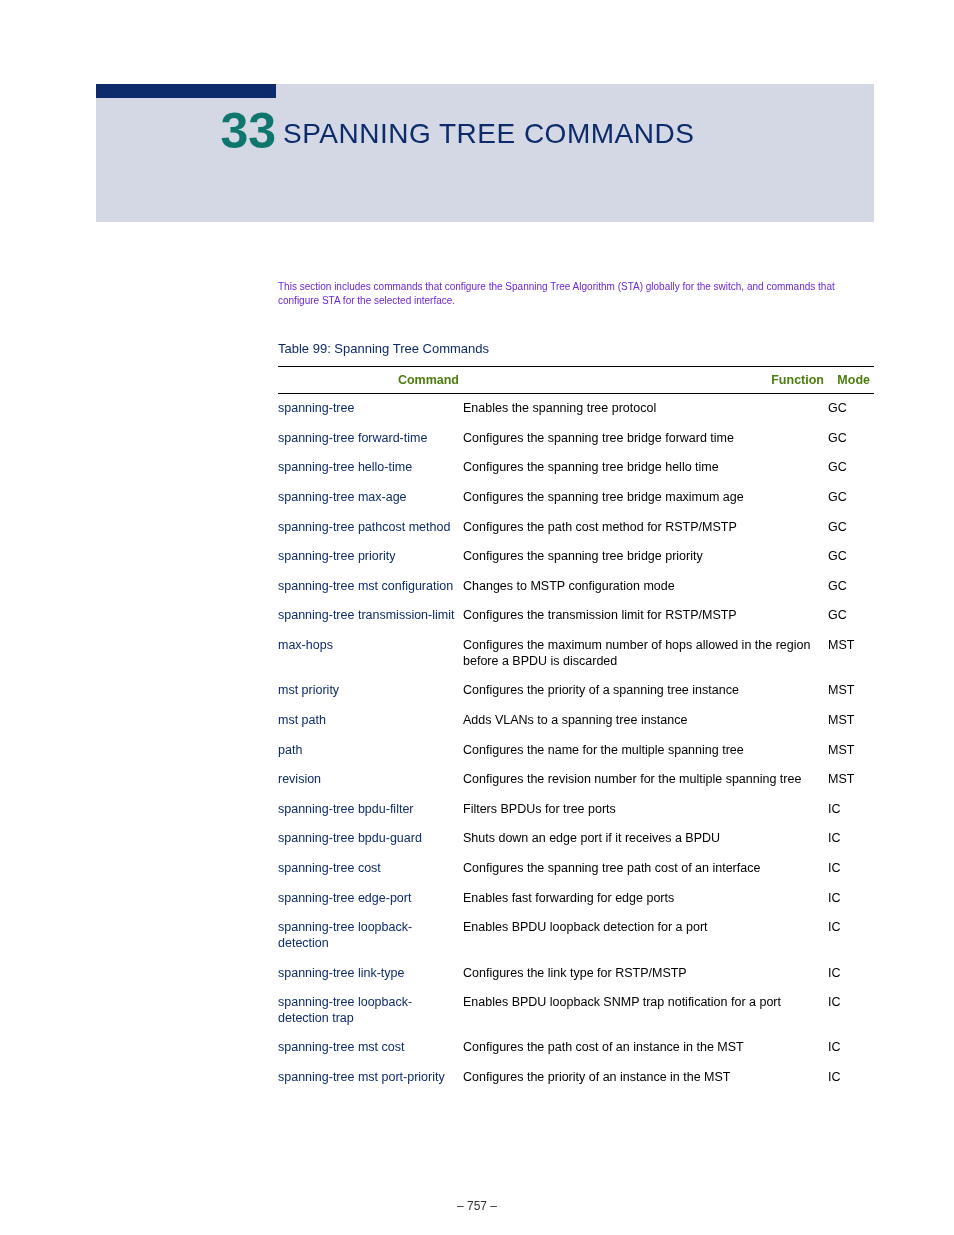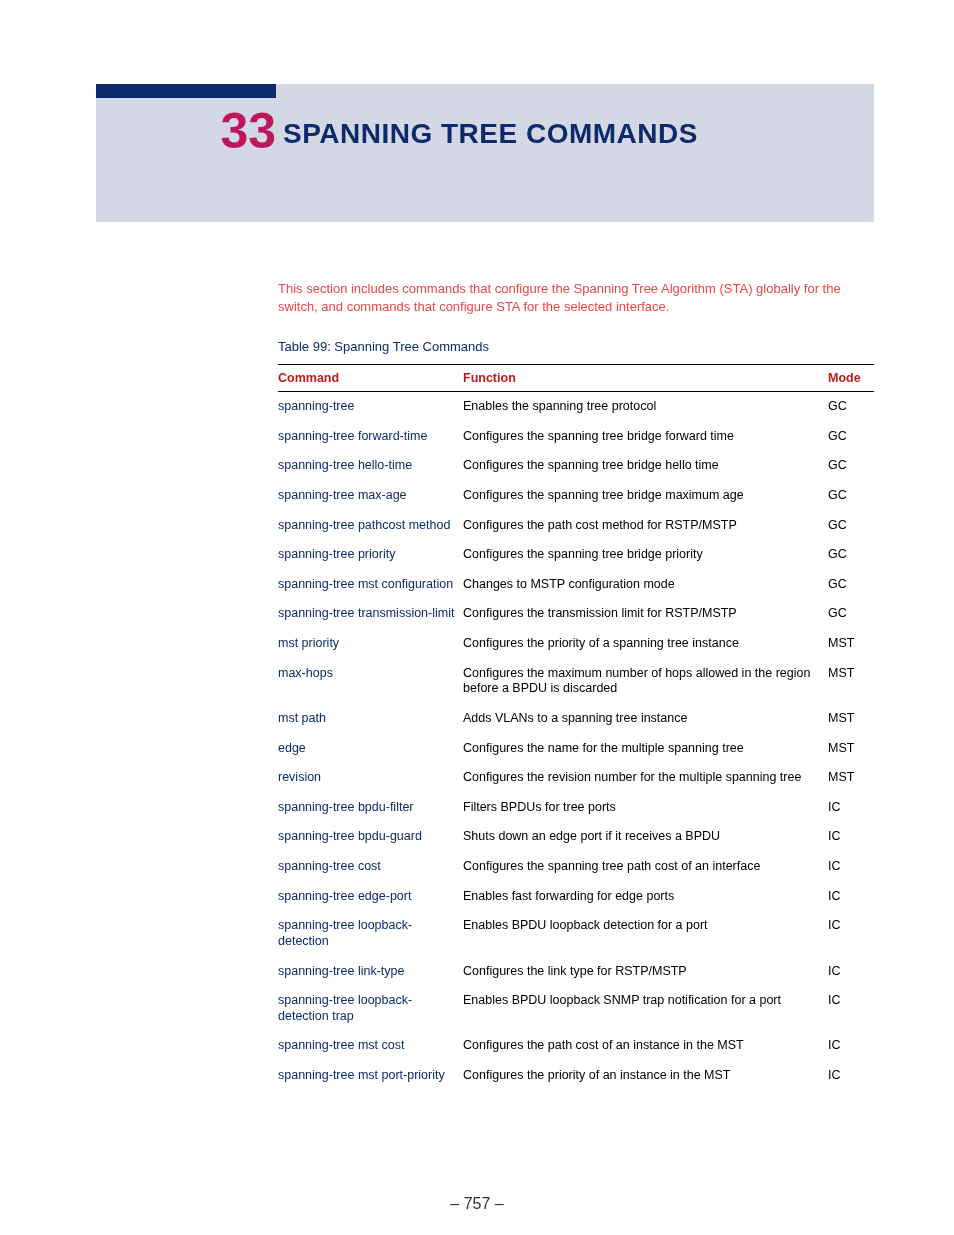--- a/index.html
+++ b/index.html
@@ -33,65 +33,65 @@
     background: #0d2b6b;
   }
   .chapter-number {
     position: absolute;
     top: 100px;
     left: 96px;
     width: 180px;
     text-align: right;
     font-size: 50px;
     font-weight: bold;
-    color: #be185d;
+    color: #0f766e;
     font-family: Verdana, Arial, sans-serif;
     line-height: 1;
     padding-top: 6px;
     padding-right: 0;
     box-sizing: border-box;
   }
   .chapter-title {
     position: absolute;
     top: 118px;
     left: 283px;
     font-size: 28px;
-    font-weight: bold;
+    font-weight: normal;
     color: #0d2b6b;
     font-family: Verdana, Arial, sans-serif;
     letter-spacing: 0.5px;
     font-variant: small-caps;
   }
   .body-area {
     position: absolute;
     top: 280px;
     left: 278px;
     width: 596px;
   }
   .intro {
-    font-size: 13px;
+    font-size: 10px;
     line-height: 1.35;
-    color: #ef4444;
-    margin-bottom: 24px;
+    color: #6d28d9;
+    margin-bottom: 34px;
   }
   .table-caption {
     font-size: 13px;
     font-weight: normal;
     color: #0d2b6b;
     margin-bottom: 10px;
   }
   table.cmd-table {
     width: 100%;
     border-collapse: collapse;
     font-size: 12.5px;
   }
   table.cmd-table thead th {
-    text-align: left;
+    text-align: right;
     font-weight: bold;
-    color: #b91c1c;
+    color: #4d7c0f;
     padding: 6px 4px 6px 0;
     border-top: 1px solid #000;
     border-bottom: 1px solid #000;
   }
   table.cmd-table tbody td {
     padding: 7px 4px 7px 0;
     vertical-align: top;
     line-height: 1.25;
   }
   .cmd-link {
@@ -99,21 +99,21 @@
   }
   .col-cmd { width: 185px; }
   .col-func { }
   .col-mode { width: 46px; }
   .page-footer {
     position: absolute;
     bottom: 22px;
     left: 0;
     width: 954px;
     text-align: center;
-    font-size: 16px;
+    font-size: 12px;
     color: #333;
   }
 </style>
 </head>
 <body>
 
 <div class="page">
 
   <div class="header-band"></div>
   <div class="header-accent"></div>
@@ -174,36 +174,36 @@
             <td><span class="cmd-link">spanning-tree mst configuration</span></td>
             <td>Changes to MSTP configuration mode</td>
             <td>GC</td>
           </tr>
           <tr>
             <td><span class="cmd-link">spanning-tree transmission-limit</span></td>
             <td>Configures the transmission limit for RSTP/MSTP</td>
             <td>GC</td>
           </tr>
           <tr>
+            <td><span class="cmd-link">max-hops</span></td>
+            <td>Configures the maximum number of hops allowed in the region before a BPDU is discarded</td>
+            <td>MST</td>
+          </tr>
+          <tr>
             <td><span class="cmd-link">mst priority</span></td>
             <td>Configures the priority of a spanning tree instance</td>
             <td>MST</td>
           </tr>
           <tr>
-            <td><span class="cmd-link">max-hops</span></td>
-            <td>Configures the maximum number of hops allowed in the region before a BPDU is discarded</td>
-            <td>MST</td>
-          </tr>
-          <tr>
             <td><span class="cmd-link">mst path</span></td>
             <td>Adds VLANs to a spanning tree instance</td>
             <td>MST</td>
           </tr>
           <tr>
-            <td><span class="cmd-link">edge</span></td>
+            <td><span class="cmd-link">path</span></td>
             <td>Configures the name for the multiple spanning tree</td>
             <td>MST</td>
           </tr>
           <tr>
             <td><span class="cmd-link">revision</span></td>
             <td>Configures the revision number for the multiple spanning tree</td>
             <td>MST</td>
           </tr>
           <tr>
             <td><span class="cmd-link">spanning-tree bpdu-filter</span></td>

